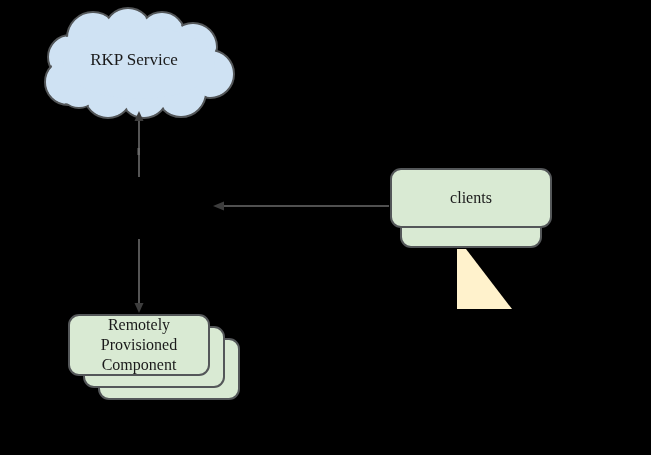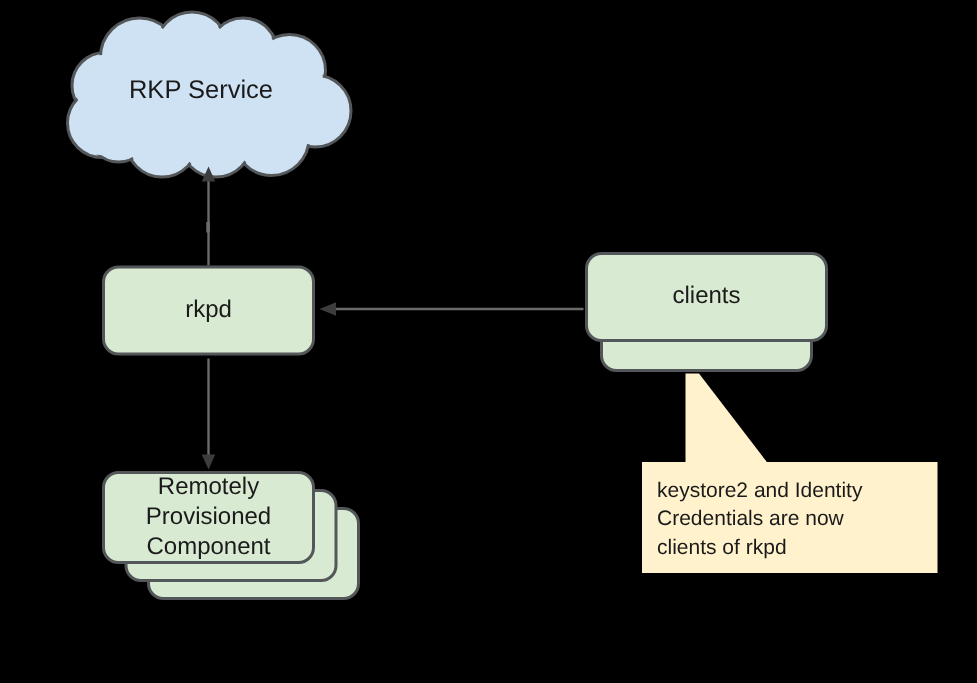--- a/index.html
+++ b/index.html
@@ -1,21 +1,21 @@
 <!DOCTYPE html>
 <html style="--background: #000000; --cloud_fill: #cfe2f3; --node_fill: #d9ead3; --node_border: #545759; --callout_fill: #fff2cc; --arrow: #6b6b6b; --arrowhead: #3d3d3d; --text: #1a1a1a;"><head>
 <meta charset="utf-8">
 <style>
   html,body{margin:0;padding:0;background:#000;}
   .canvas{
     position:relative;
     width:651px;height:455px;
     background:var(--background,#000000);
     overflow:hidden;
-    font-family:Liberation Sans, sans-serif;
+    font-family:Liberation Serif, serif;
     color:var(--text,#1a1a1a);
   }
   svg.layer{position:absolute;left:0;top:0;}
 
   
   .cloud-stroke circle{
     fill:var(--cloud_fill,#cfe2f3);
     stroke:var(--node_border,#555555);
     stroke-width:2;
   }
@@ -130,21 +130,15 @@
   <div class="node rpc-back1"></div>
   <div class="node rpc-front">
     <span class="wrap-label">Remotely Provisioned Component</span>
   </div>
 
   <div class="node clients-back"></div>
   <div class="node clients-front">
     <span>clients</span>
   </div>
 
-  <div class="node node-rkpd">
-    <span>rkpd</span>
-  </div>
 
-  <div class="callout">
-    <span class="wrap-label">keystore2 and Identity Credentials are now clients of rkpd</span>
-  </div>
 
 </div>
 
 </body></html>

